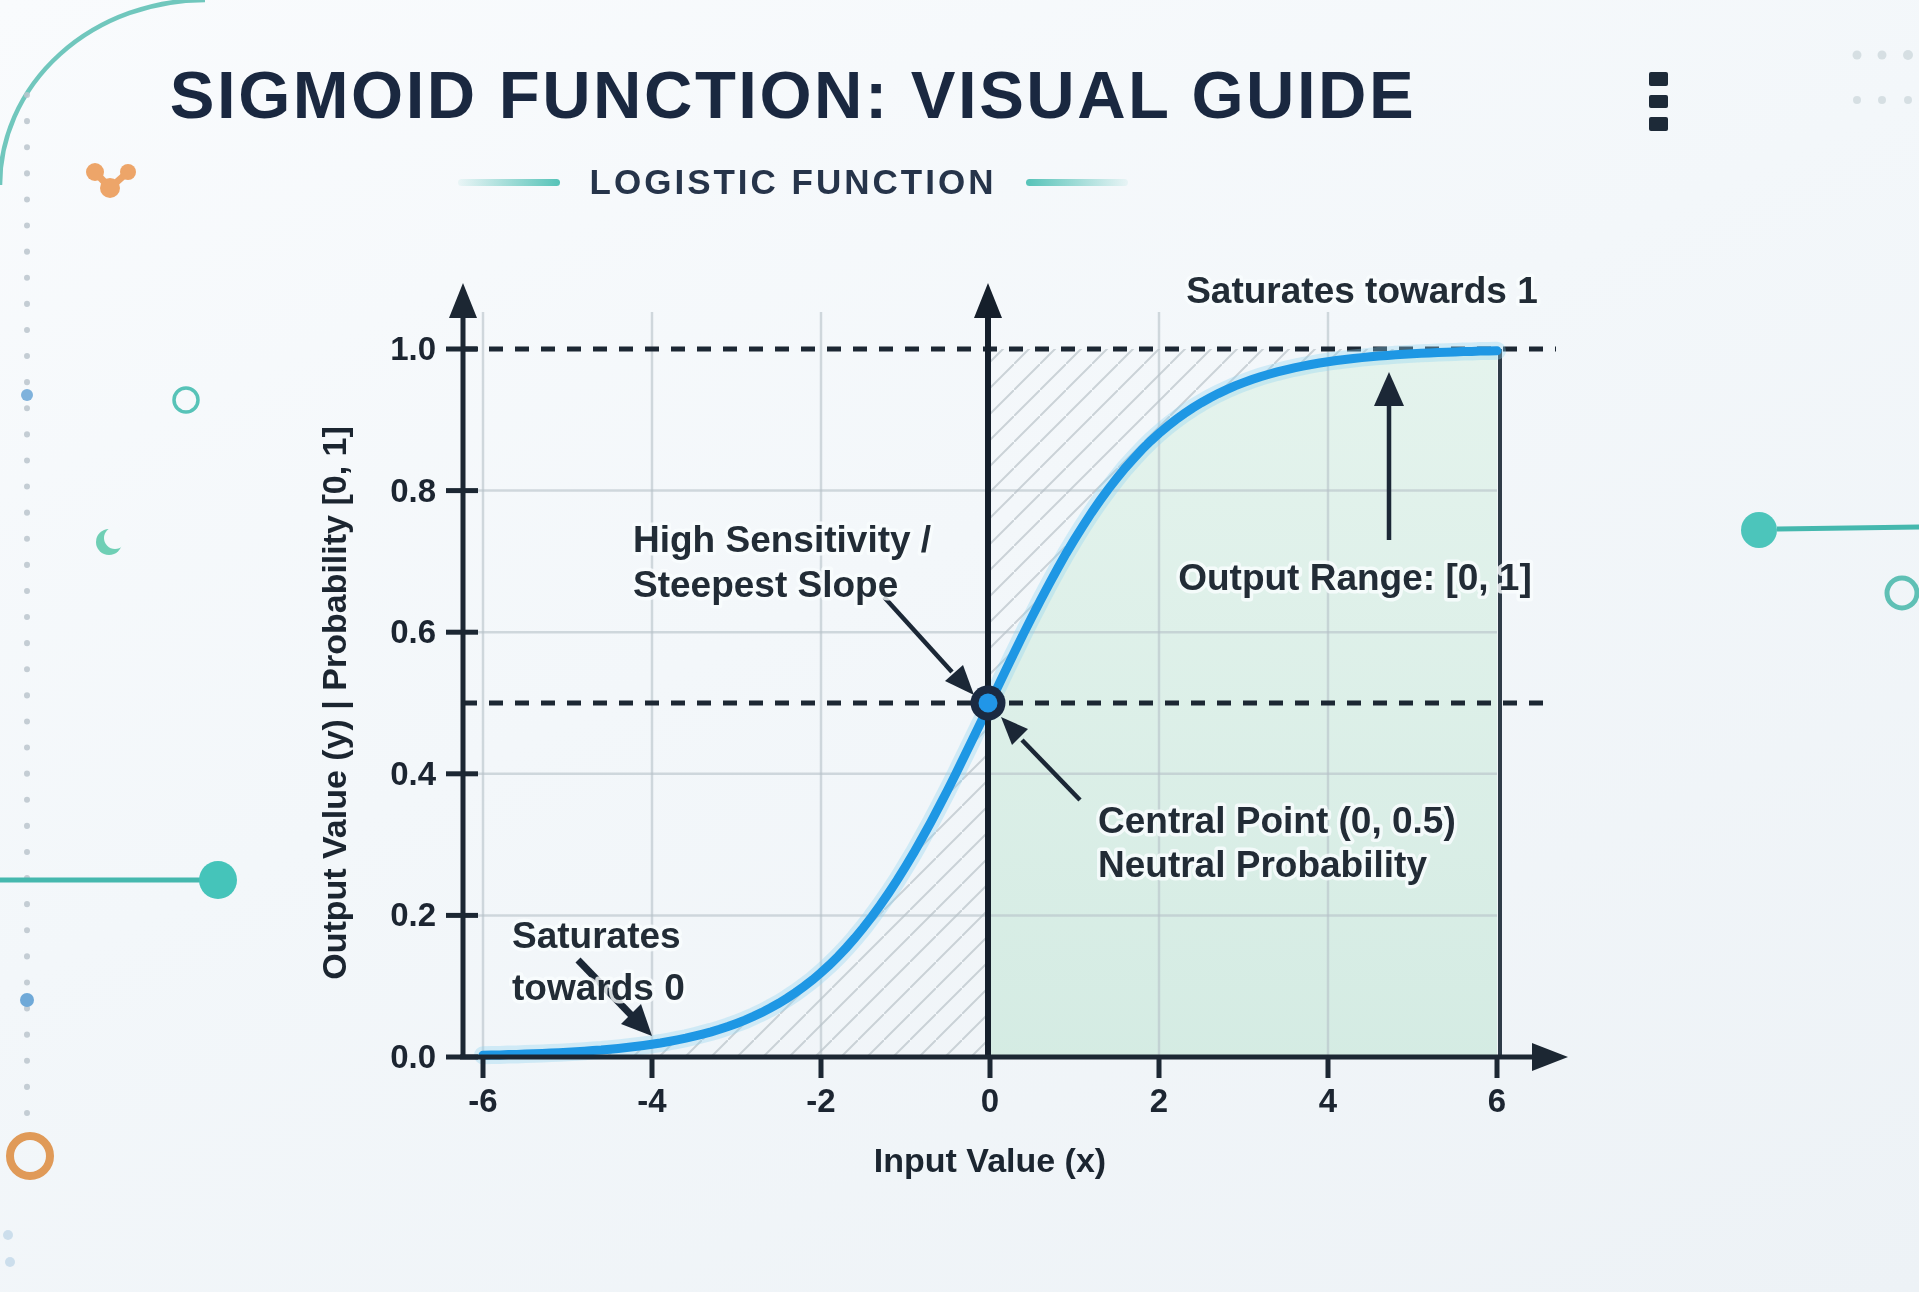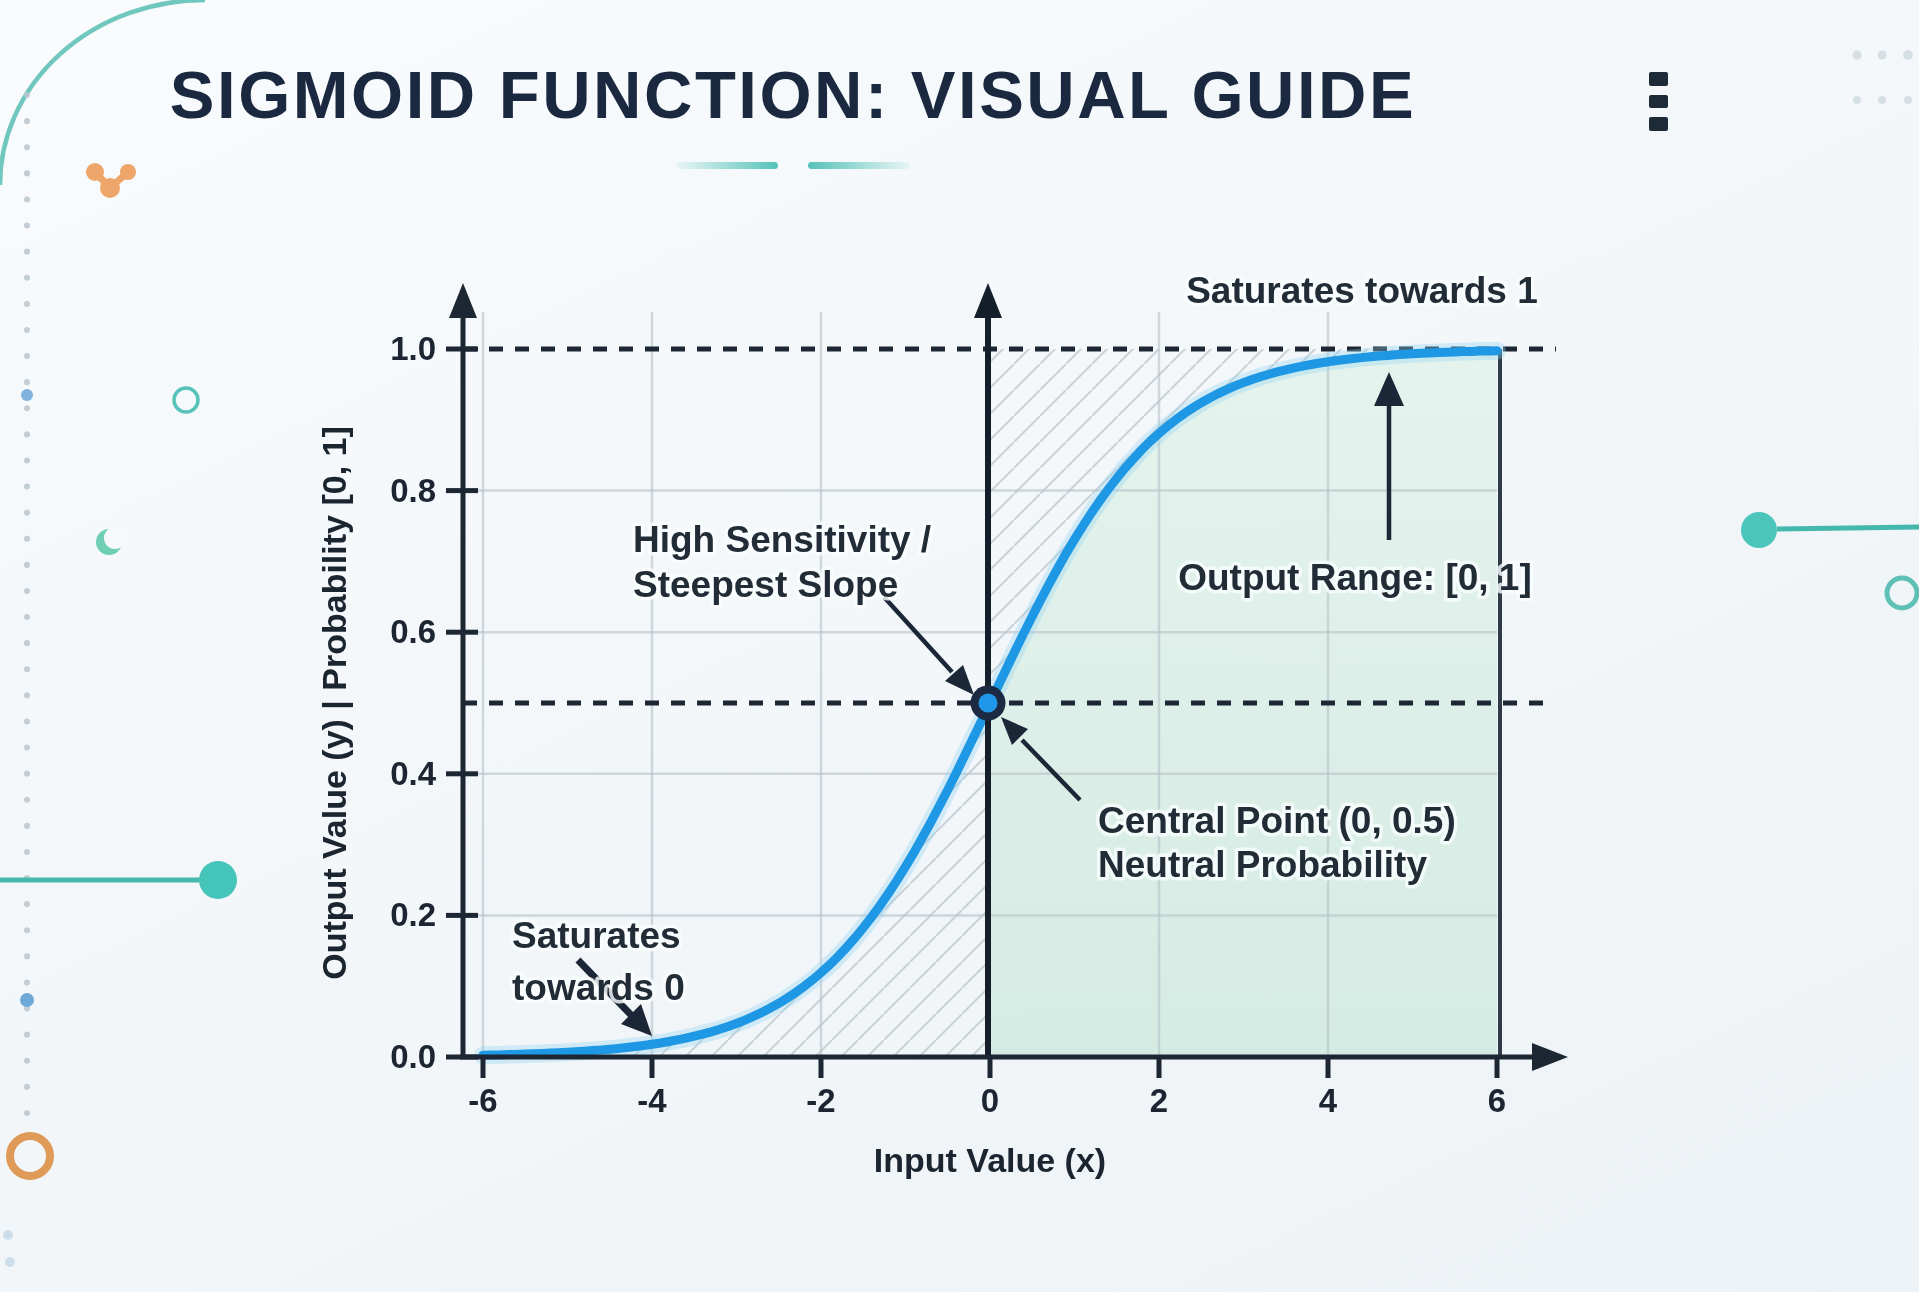--- a/index.html
+++ b/index.html
@@ -29,20 +29,21 @@
         paint-order:stroke;stroke:rgba(249,252,254,.82);stroke-width:7px;stroke-linejoin:round;}
 </style>
 </head>
 <body>
 
 <div class="stage">
 
   <div class="title">SIGMOID FUNCTION: VISUAL GUIDE</div>
   <div class="subtitle">
     <span class="dash left"></span>
+    <span>LOGISTIC FUNCTION</span>
     <span class="dash right"></span>
   </div>
 
   <svg width="1919" height="1292" viewBox="0 0 1919 1292">
     <defs>
       <pattern id="hatch" width="26" height="26" patternUnits="userSpaceOnUse">
         <path d="M0 26 L26 0" stroke="#a9b4bc" stroke-width="2" opacity="0.55"></path>
       </pattern>
       <linearGradient id="tealFill" x1="0" y1="0" x2="0" y2="1">
         <stop offset="0" stop-color="#e3f3ec" stop-opacity="0.92"></stop>

